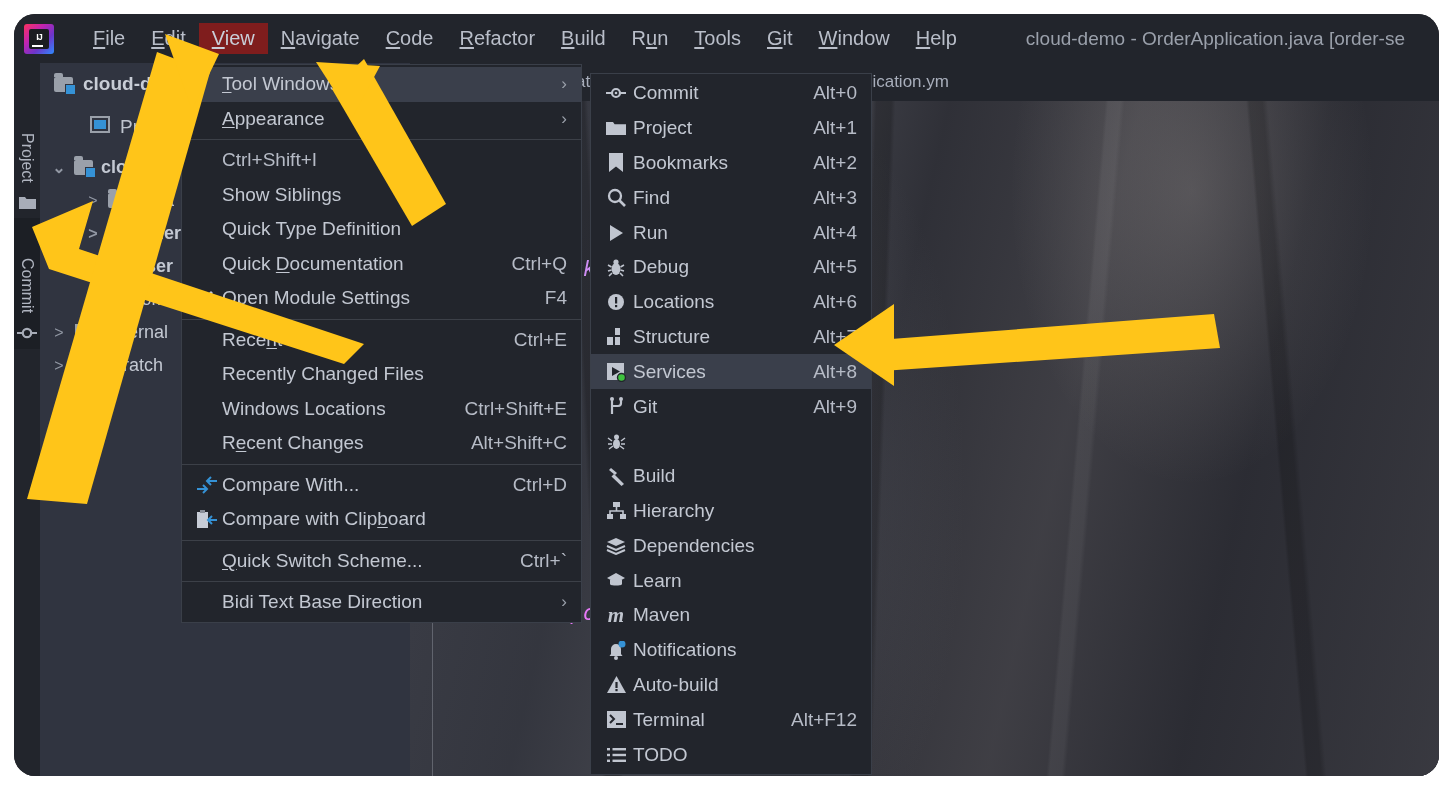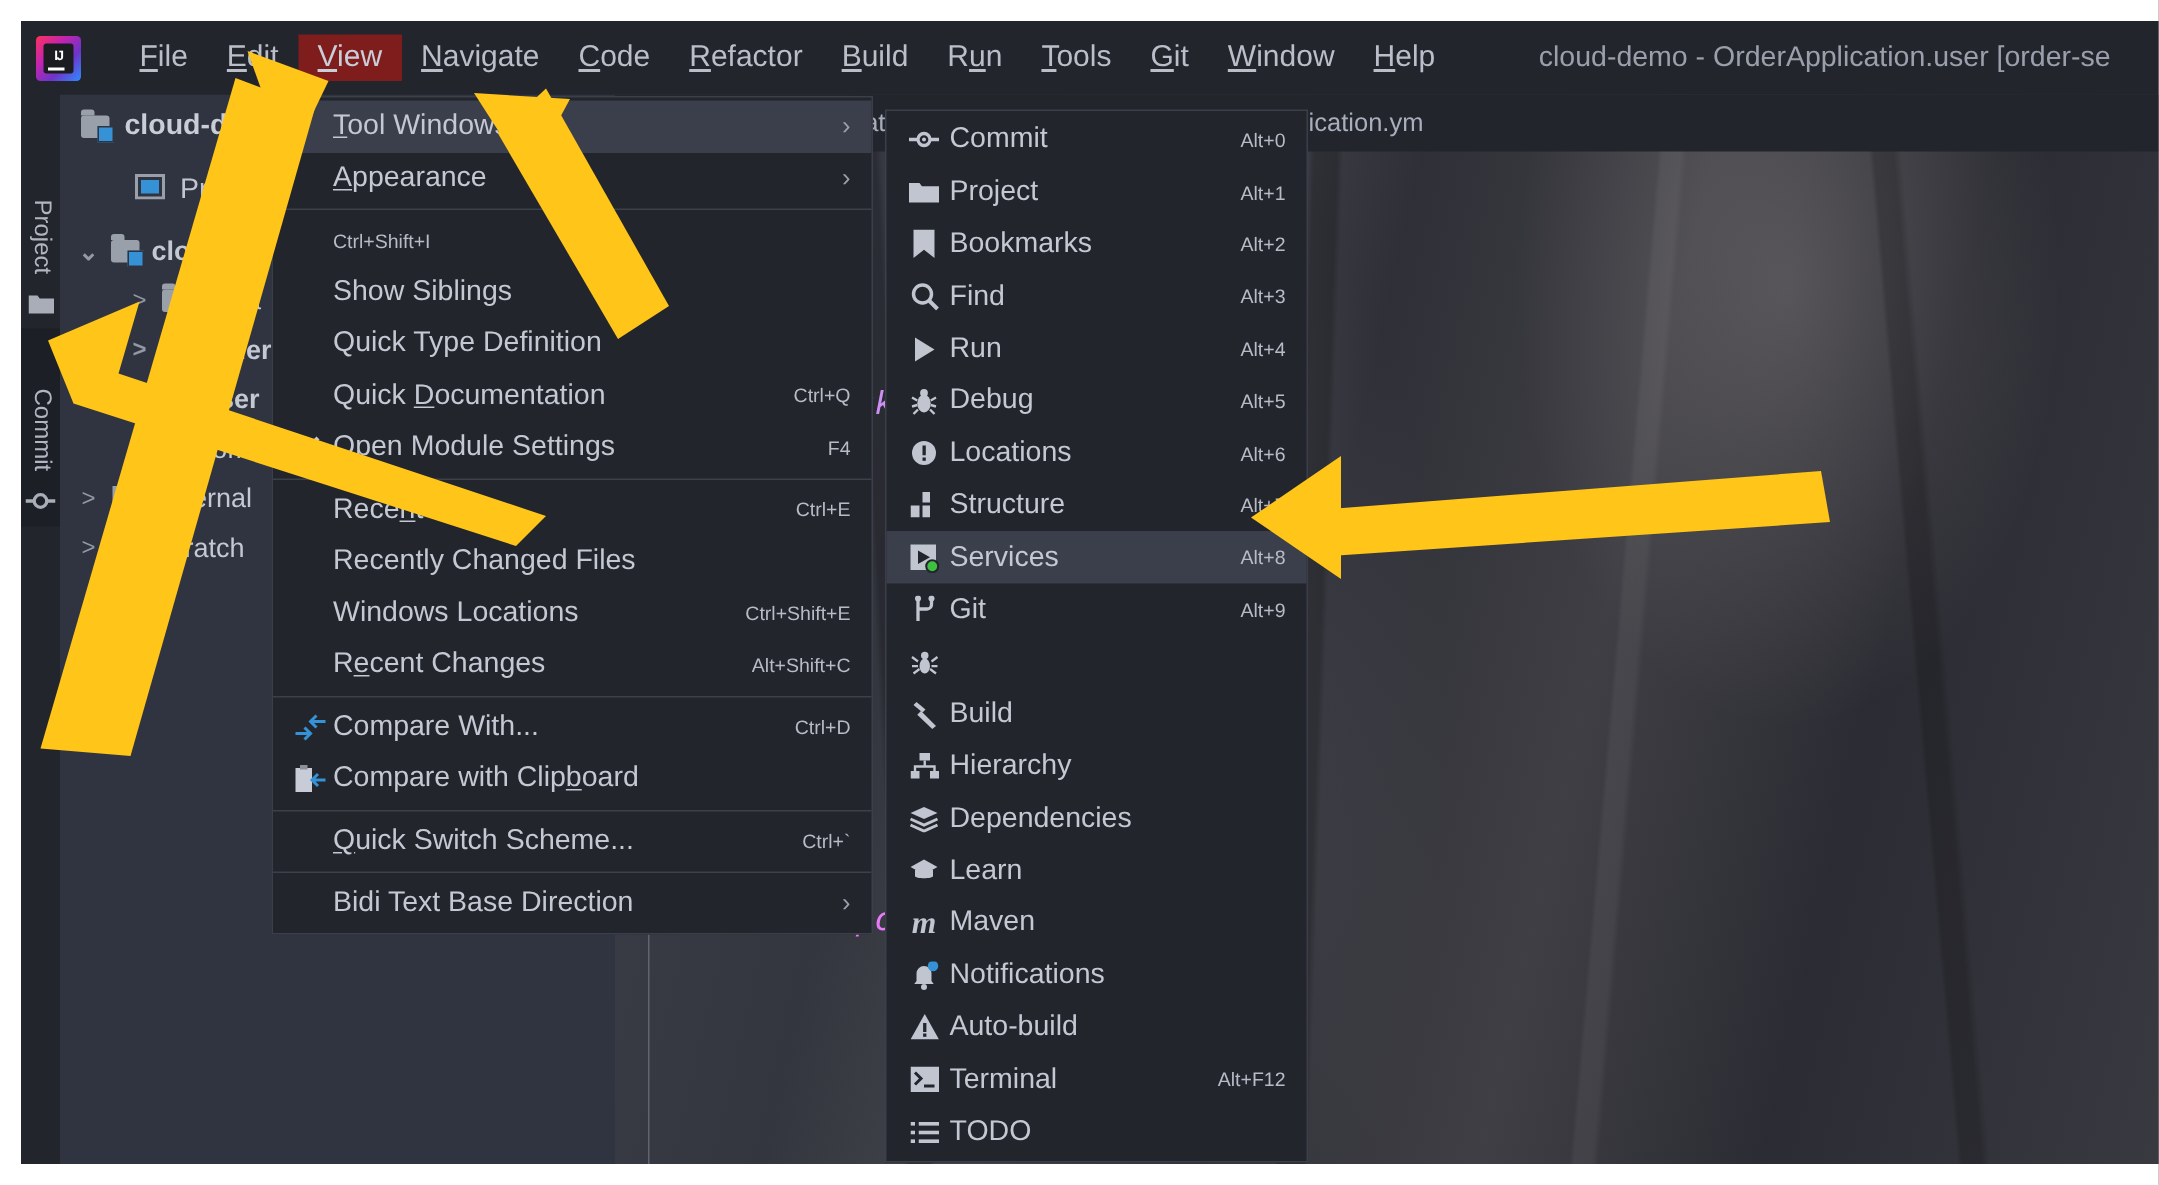--- a/index.html
+++ b/index.html
@@ -9,20 +9,21 @@
     font-family: "Liberation Sans", sans-serif;
     overflow: hidden;
   }
 
   #app {
     position: absolute;
     left: 14px; top: 14px;
     width: 1425px; height: 762px;
     background: #2b2b2f;
     overflow: hidden;
+    border-radius: 21px;
   }
 
   
   #menubar {
     position: absolute; left: 0; top: 0;
     width: 100%; height: 49px;
     background: #22252c;
     display: flex; align-items: center;
     padding-left: 10px;
     z-index: 40;
@@ -177,21 +178,21 @@
     background:#22252c; border:1px solid #3a3f49;
     z-index:60; padding: 2px 0;
   }
   .mrow {
     display:flex; align-items:center; height:34.5px;
     color:#c3c8d2; font-size:19px; padding-left:10px; position:relative;
   }
   .mrow.sel { background:#3a3f4b; }
   .mrow .mi-icon { width:30px; flex:none; display:flex; justify-content:center; align-items:center; }
   .mrow .mi-label { flex:1; white-space:nowrap; }
-  .mrow .mi-key { color:#b6bbc6; font-size:13px; padding-right:14px; }
+  .mrow .mi-key { color:#b6bbc6; font-size:19px; padding-right:14px; }
   .mrow .mi-arrow { color:#9aa0aa; font-size:17px; padding-right:14px; }
   .msep { height:1px; background:#3c4048; margin:3px 0; }
   .mrow u{ text-decoration: underline; text-underline-offset:2px; }
 
   
   #tw-menu {
     position:absolute; left:576px; top:59px;
     width:282px;
     background:#22252c; border:1px solid #3a3f49;
     z-index:61; padding:2px 0;
@@ -218,21 +219,21 @@
         <div class="menu-item"><u>N</u>avigate</div>
         <div class="menu-item"><u>C</u>ode</div>
         <div class="menu-item"><u>R</u>efactor</div>
         <div class="menu-item"><u>B</u>uild</div>
         <div class="menu-item">R<u>u</u>n</div>
         <div class="menu-item"><u>T</u>ools</div>
         <div class="menu-item"><u>G</u>it</div>
         <div class="menu-item"><u>W</u>indow</div>
         <div class="menu-item"><u>H</u>elp</div>
       </div>
-    <div id="window-title">cloud-demo - OrderApplication.user [order-se</div>
+    <div id="window-title">cloud-demo - OrderApplication.java [order-se</div>
   </div>
 
   <div id="left-stripe">
     <div class="stripe-group" style="padding-top:62px;">
       <div class="stripe-label">Project</div>
       <div class="stripe-icon">
         <svg width="17" height="15" viewBox="0 0 17 15">
             <path d="M0 2h6l1.5 2H17v10H0z" fill="#a8adb8"></path>
           </svg>
       </div>

